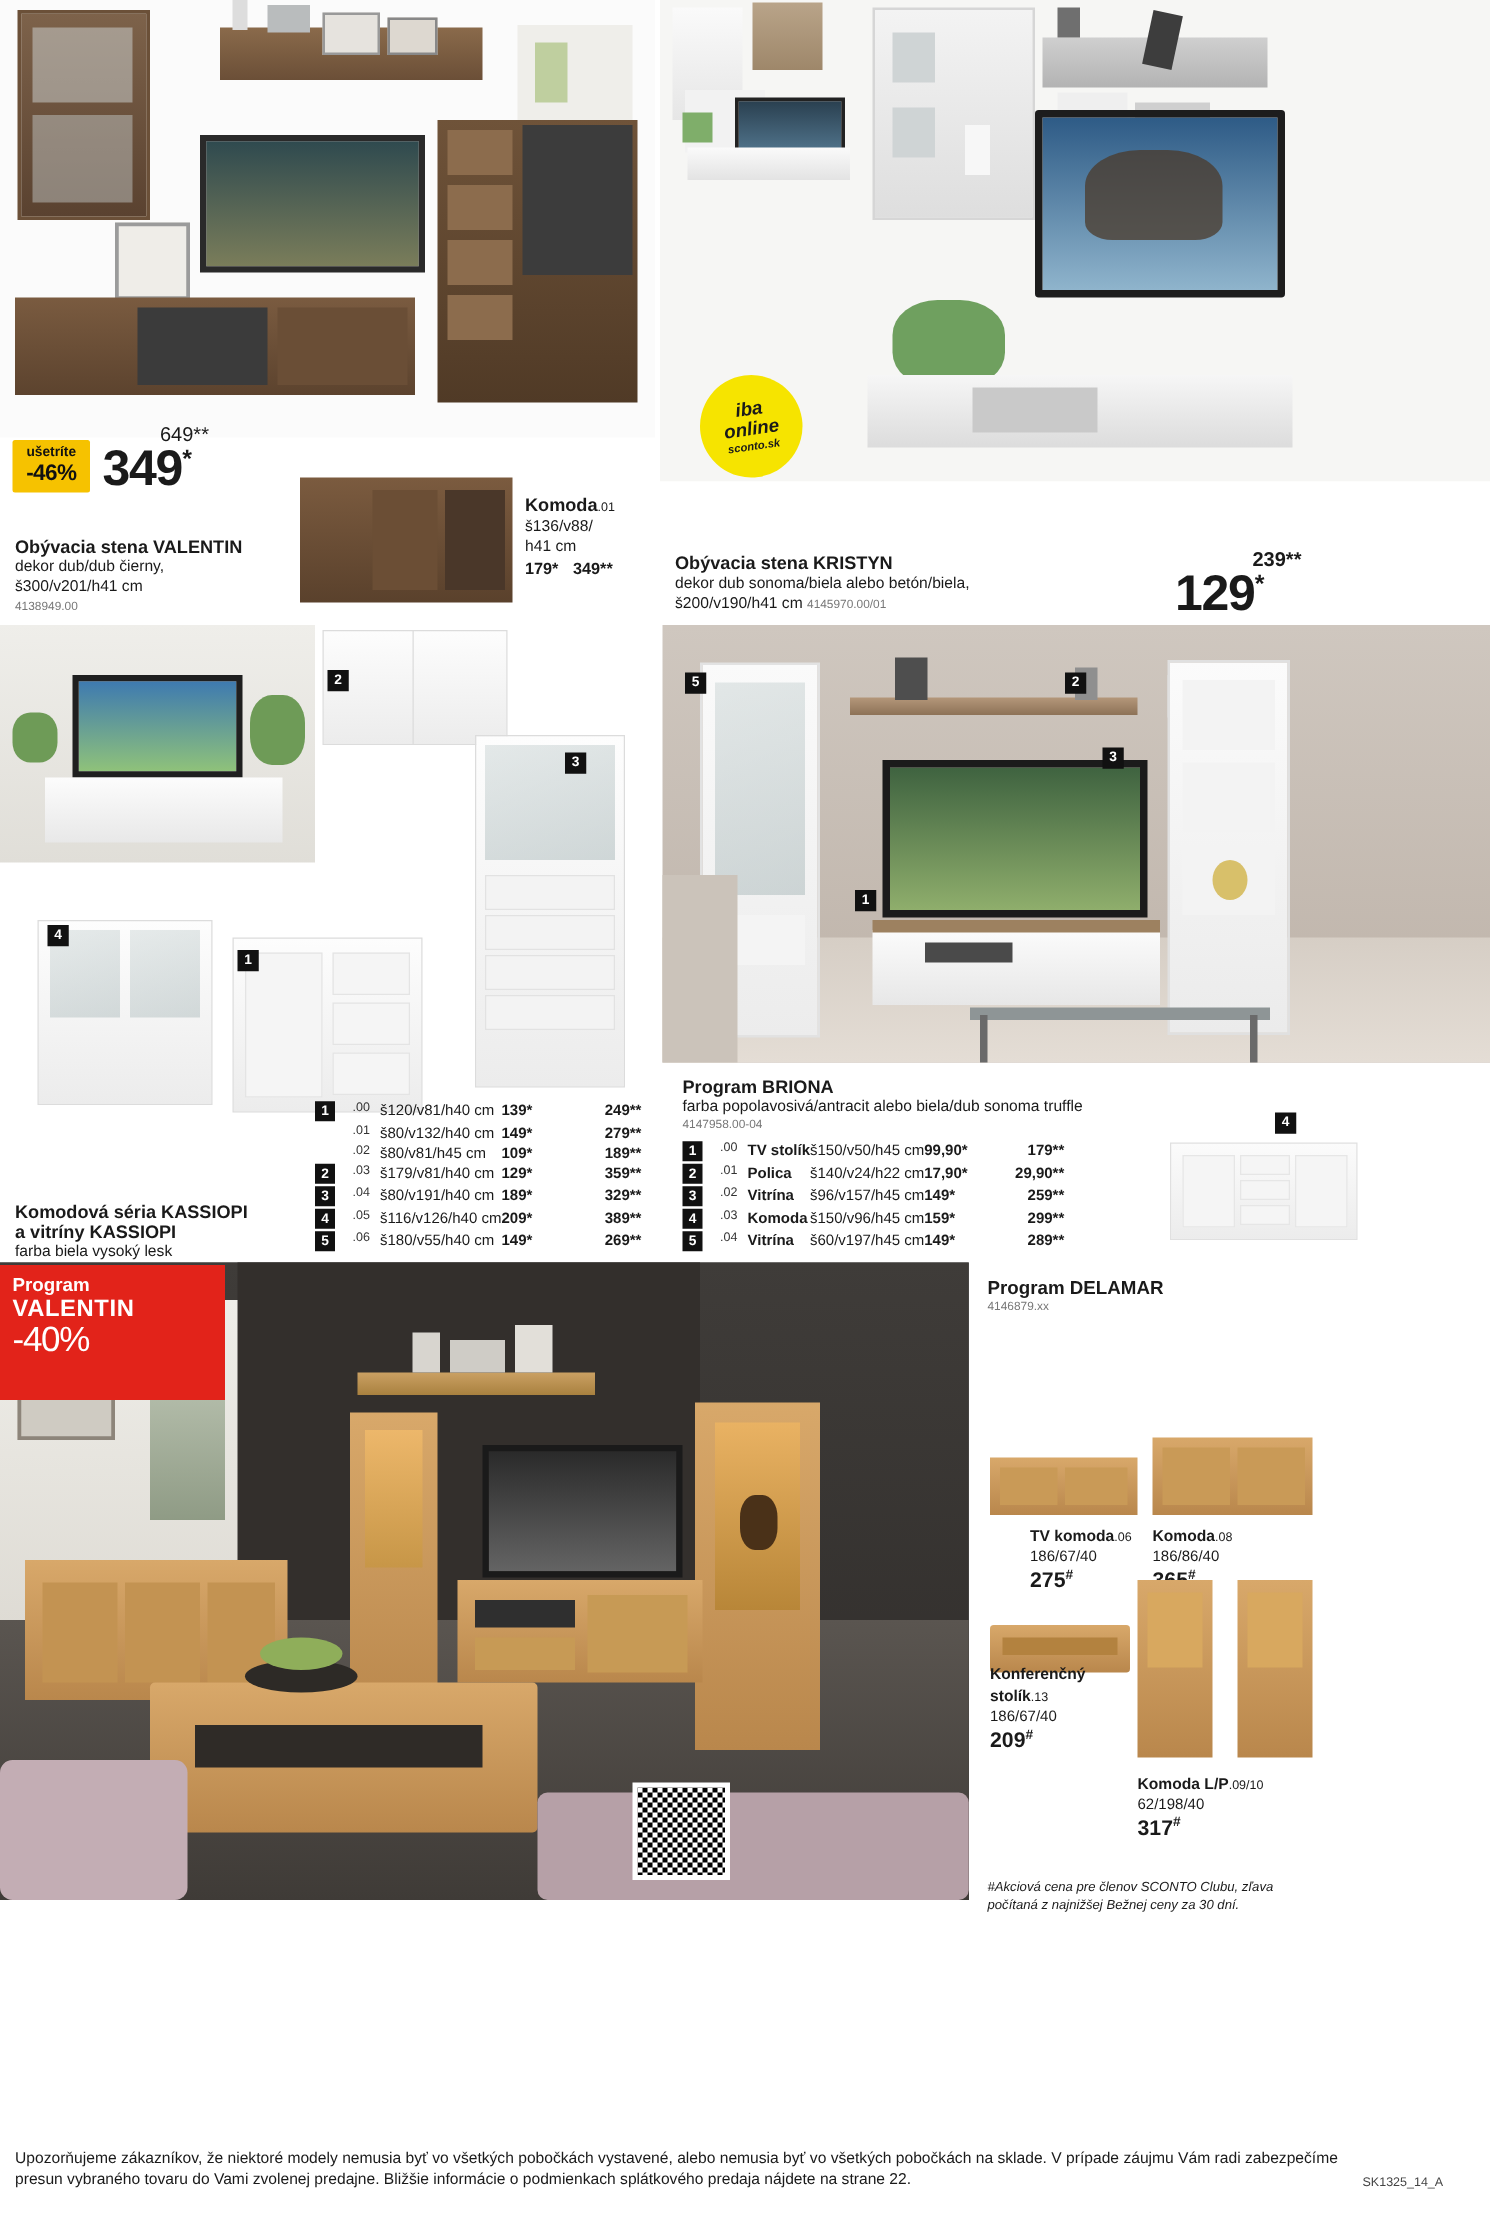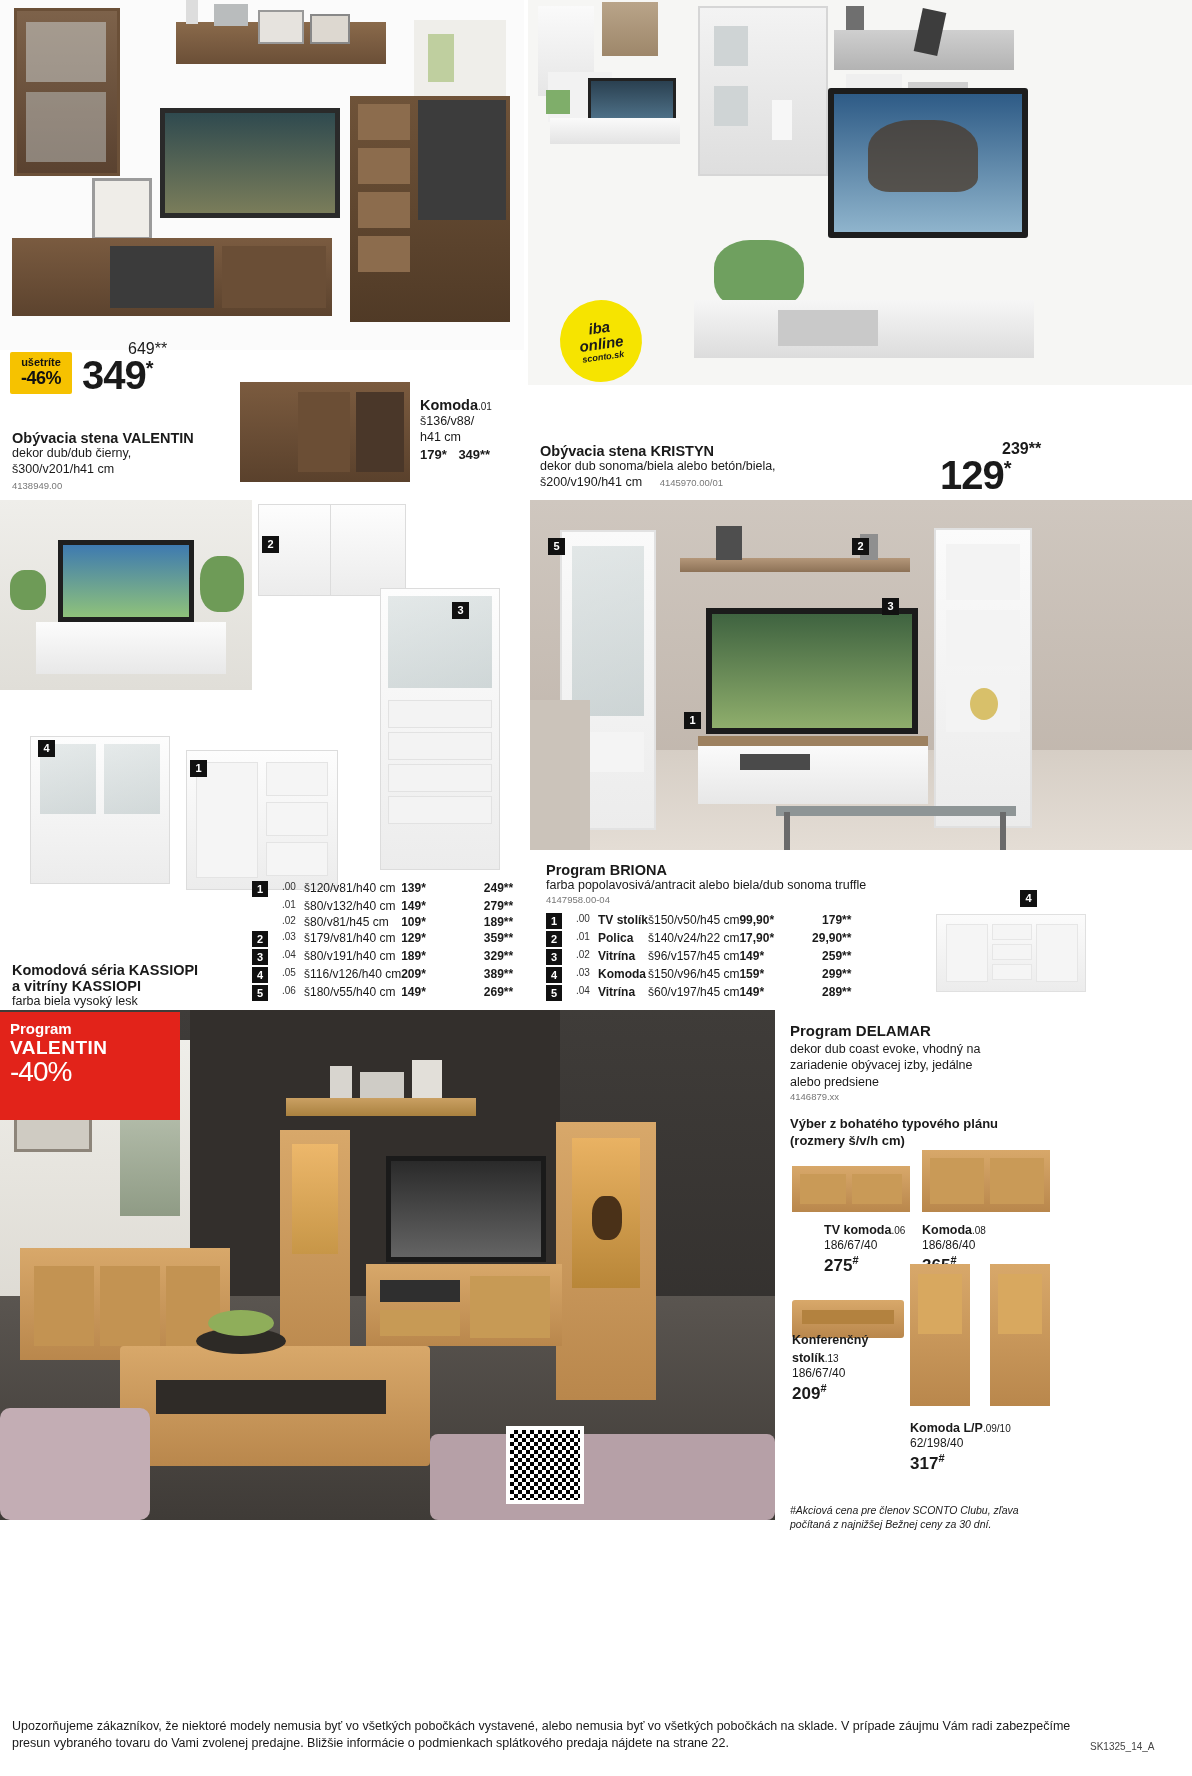--- a/index.html
+++ b/index.html
@@ -178,21 +178,21 @@
     <span style="font-weight:800;">179*</span>
     <span style="font-weight:700; margin-left:8px;">349**</span>
   </div>
 </div>
 
 <div class="abs" style="left:540px; top:443px; width:420px;">
   <div class="prod-title">Obývacia stena KRISTYN</div>
   <div class="prod-sub">dekor dub sonoma/biela alebo betón/biela,</div>
   <div class="prod-sub">
     <span>š200/v190/h41 cm</span>
-    <span class="prod-code" style="margin-left:14px;">4145970.00/01</span>
+    <span class="prod-code" style="">4145970.00/01</span>
   </div>
 </div>
 <div class="abs price-old" style="left:1002px; top:440px;">239**</div>
 <div class="abs price-big" style="left:940px; top:455px;">
   <span>129</span><span style="font-size:20px; vertical-align:super;">*</span>
 </div>
 
 <div class="abs" id="mid-left">
   <div class="ph" style="left:0; top:0; width:252px; height:190px; background:linear-gradient(180deg,#efeeea,#e0ded8);"></div>
   <div class="ph" style="left:58px; top:40px; width:136px; height:82px; background:linear-gradient(180deg,#3e7ab0,#8fc27a); border:5px solid #1f1f1f;"></div>
@@ -414,26 +414,21 @@
 </div>
 
 <div class="abs" id="delamar-badge">
   <div class="p1">Program</div>
   <div class="p2">VALENTIN</div>
   <div class="p3">-40%</div>
 </div>
 
 <div class="abs" id="delamar-right">
   <div class="dl-h">Program DELAMAR</div>
-  <div class="dl-p" style="white-space:pre-line; margin-top:2px;">dekor dub coast evoke, vhodný na
-zariadenie obývacej izby, jedálne
-alebo predsiene</div>
   <div class="prod-code" style="margin-top:1px;">4146879.xx</div>
-  <div class="dl-sub" style="white-space:pre-line; margin-top:14px;">Výber z bohatého typového plánu
-(rozmery š/v/h cm)</div>
 </div>
 
 <div class="abs" style="left:792px; top:1148px; width:120px; height:70px;">
   <div class="ph wood-light" style="left:0; top:18px; width:118px; height:46px;"></div>
   <div class="ph" style="left:8px; top:26px; width:46px; height:30px; background:#c99a57;"></div>
   <div class="ph" style="left:60px; top:26px; width:50px; height:30px; background:#c99a57;"></div>
 </div>
 <div class="abs" style="left:792px; top:1220px;margin-left:32px;">
   <div><span class="dl-item-name">TV komoda</span><span style="font-size:10px;">.06</span></div>
   <div class="dl-item-dim">186/67/40</div>

